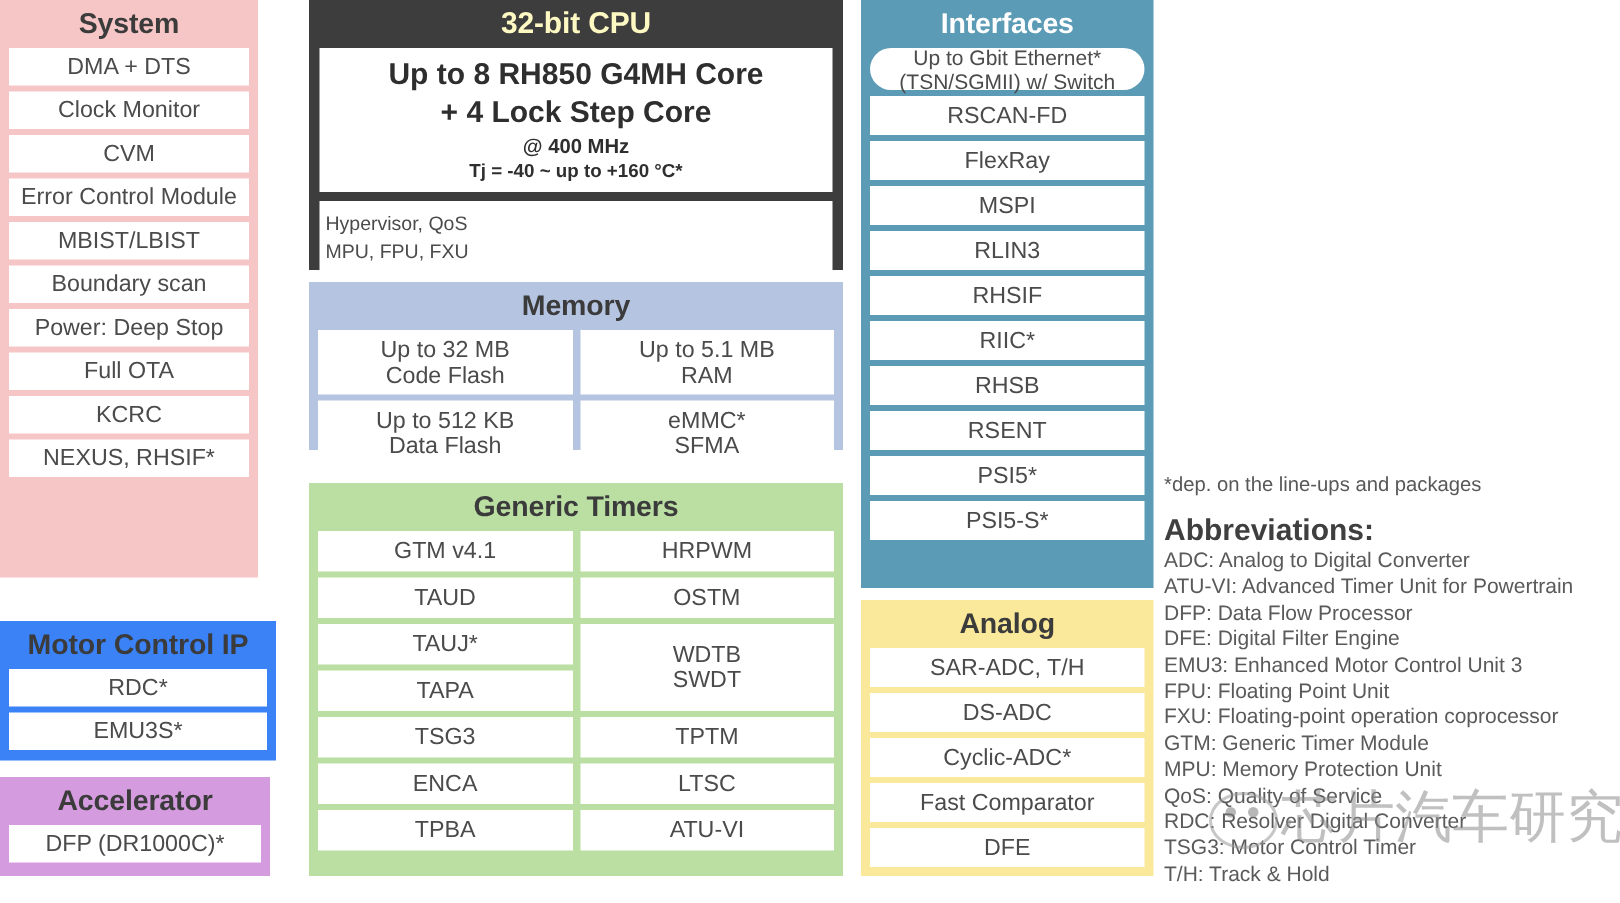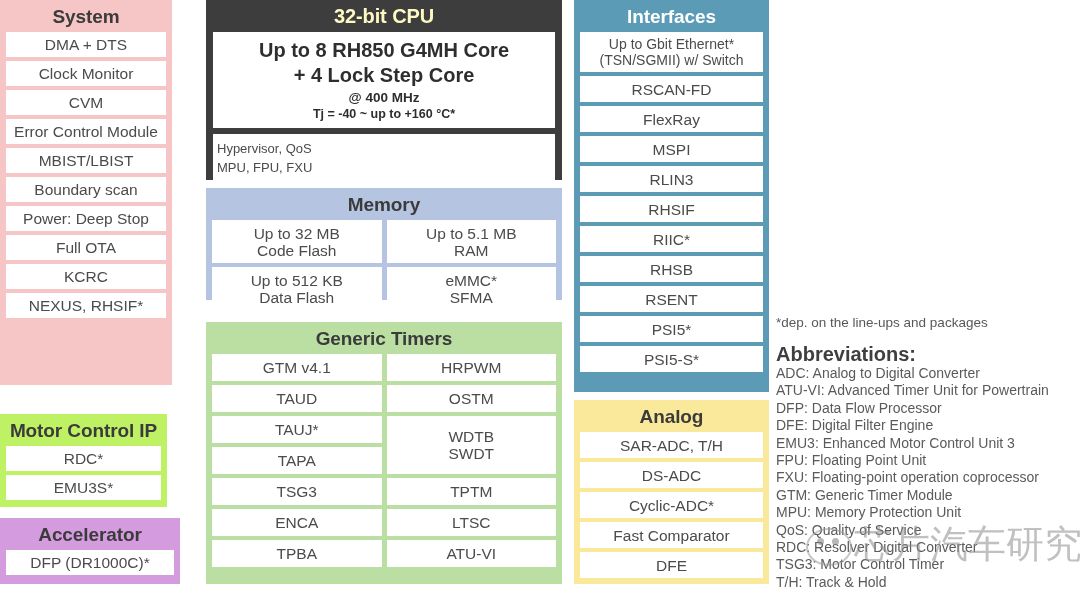--- a/index.html
+++ b/index.html
@@ -56,22 +56,22 @@
   
   #system-panel {
     left: 0px; top: 0px; width: 172px; height: 385px;
     background: #f6c6c6;
   }
   #system-panel .cell { height: 25px; }
   #system-panel .cell.two-line { height: 42px; }
 
   
   #motor-panel {
-    left: 0px; top: 414px; width: 167px; height: 93px;
-    background: #bef264;
+    left: 0px; top: 414px; width: 184px; height: 93px;
+    background: #3b82f6;
   }
   #motor-panel .cell { height: 25px; }
 
   
   #accel-panel {
     left: 0px; top: 518px; width: 180px; height: 66px;
     background: #d59bdf;
   }
   #accel-panel .cell { height: 25px; }
 
@@ -146,21 +146,21 @@
   #timers-panel .cell { height: 27px; margin-bottom: 4px; }
   #timers-panel .cell.tall { height: 58px; }
 
   
   #interfaces-panel {
     left: 574px; top: 0px; width: 195px; height: 392px;
     background: #5c9bb6;
   }
   #interfaces-panel .panel-title { color: #ffffff; }
   #interfaces-panel .cell { height: 26px; }
-  #interfaces-panel .cell.two-line { height: 40px; font-size: 14px; line-height: 16px;}
+  #interfaces-panel .cell.two-line { height: 28px; font-size: 14px; line-height: 16px; border-radius: 17px;}
 
   
   #analog-panel {
     left: 574px; top: 400px; width: 195px; height: 184px;
     background: #fbe99b;
   }
   #analog-panel .cell { height: 26px; }
 
   
   #notes {

